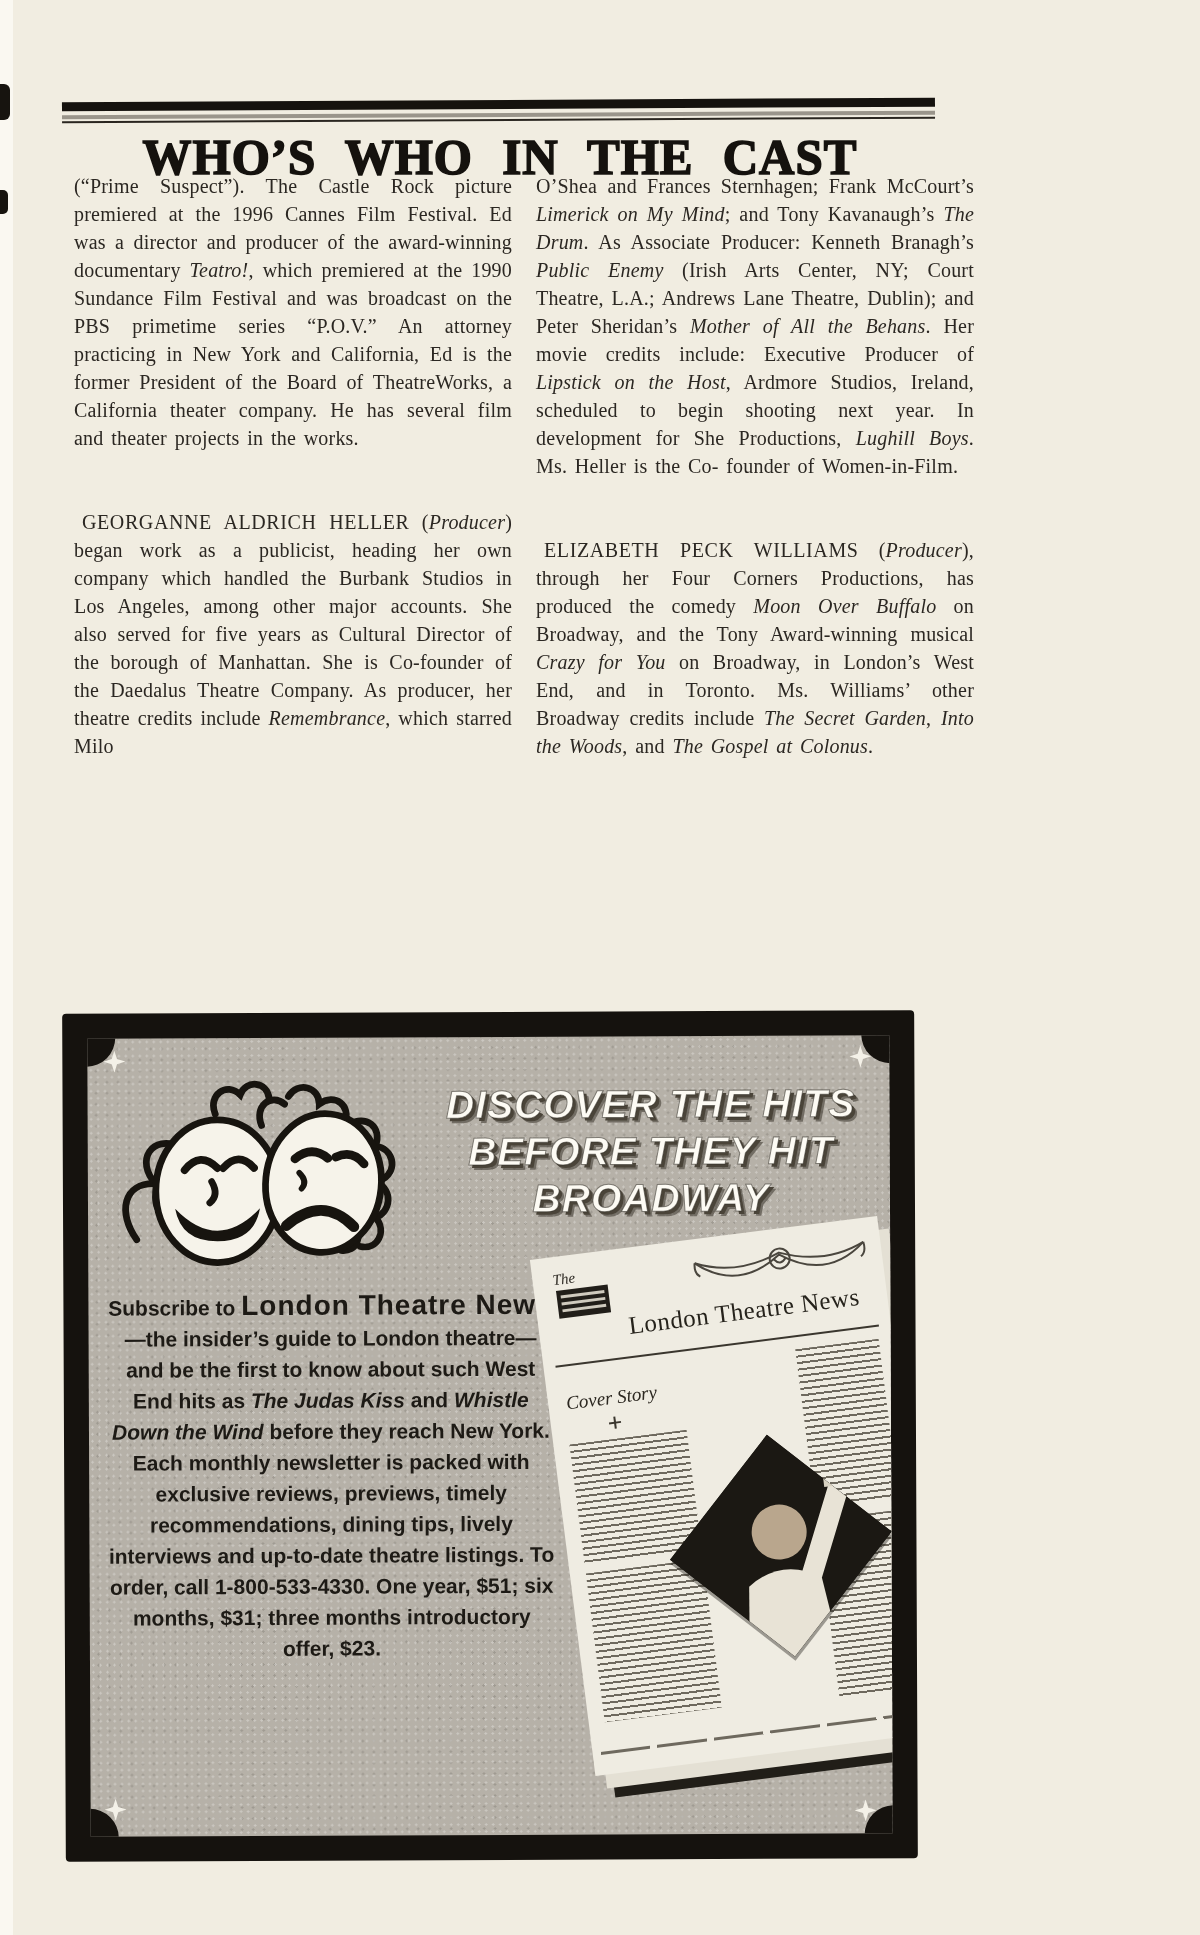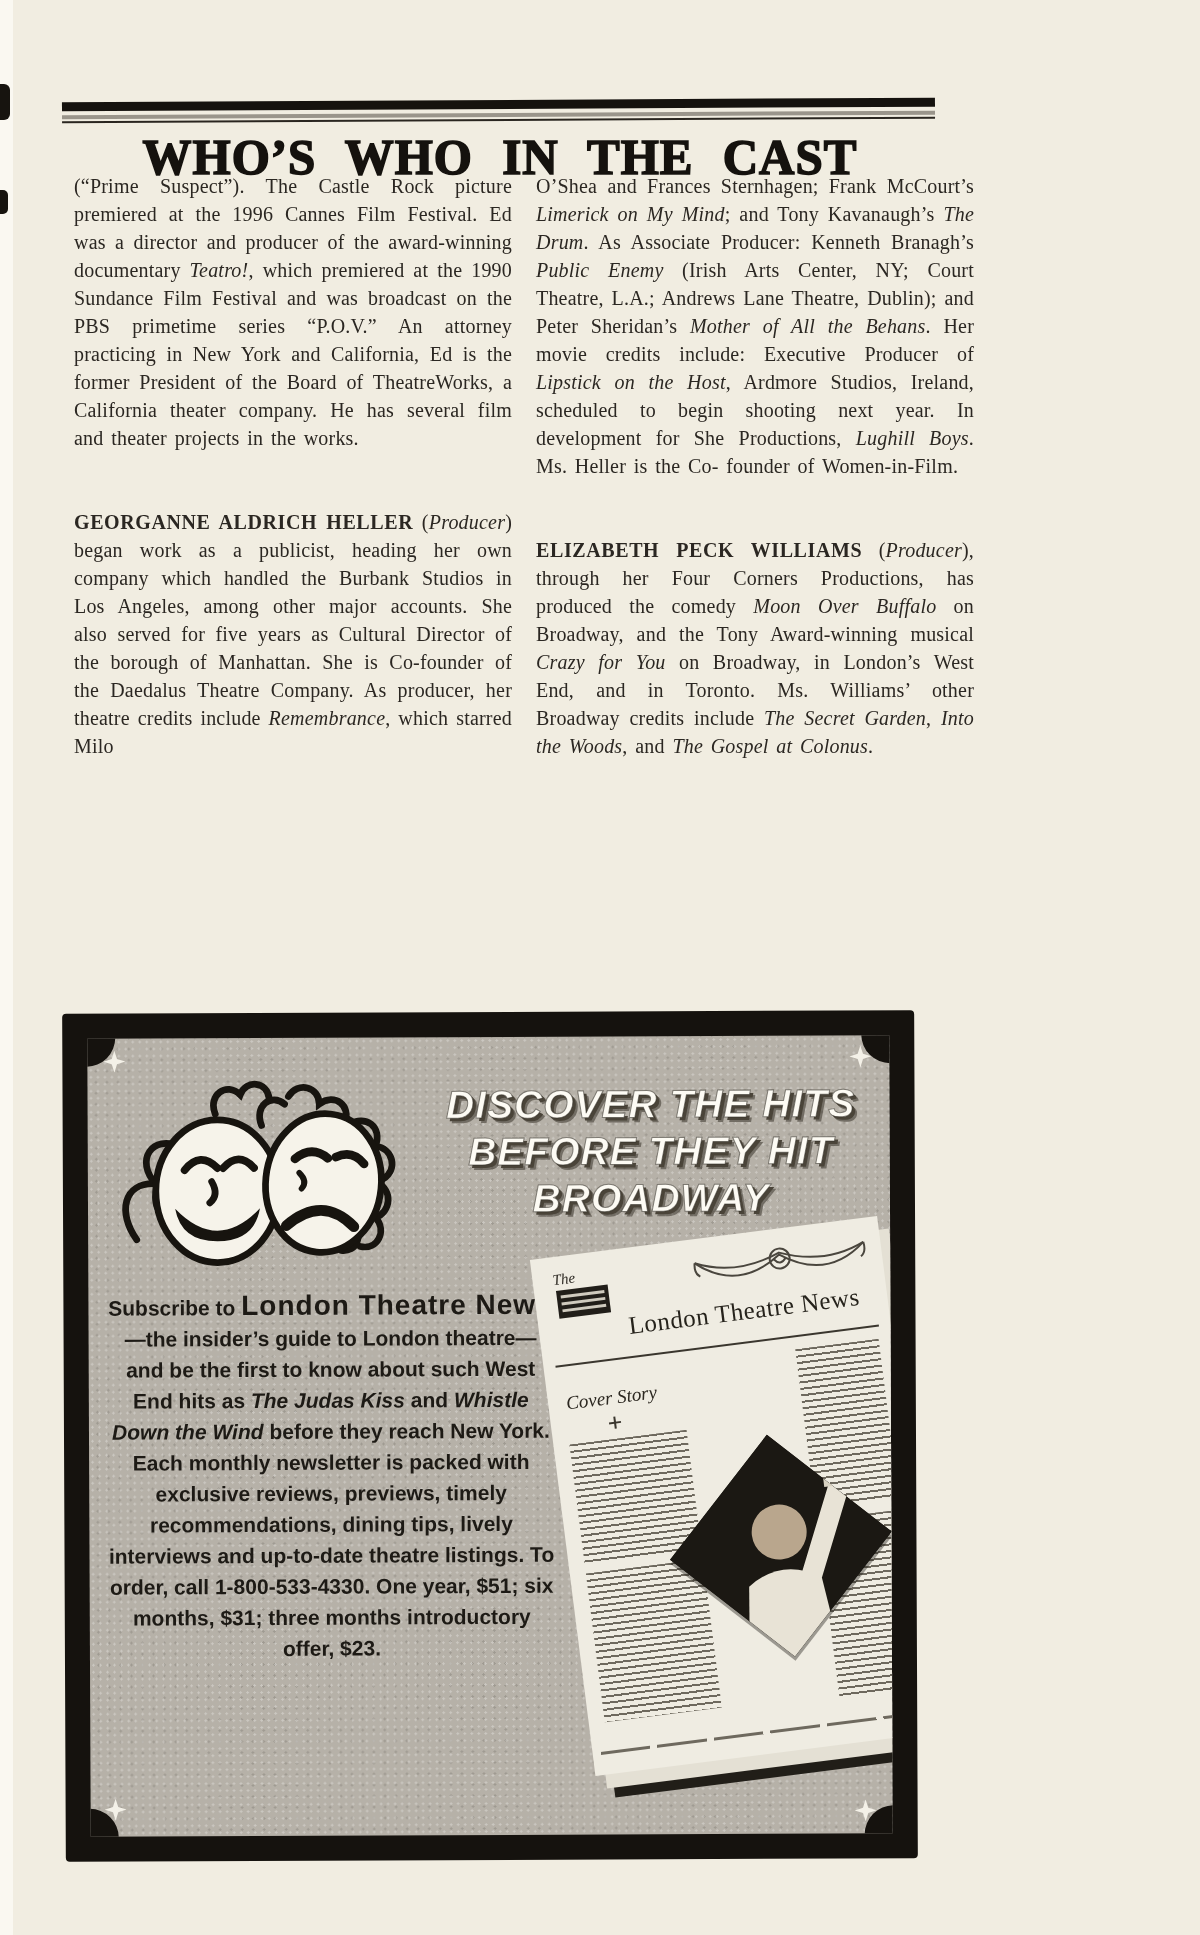--- a/index.html
+++ b/index.html
@@ -27,21 +27,21 @@
     -webkit-text-stroke:1.6px #15120e;
     transform:scaleY(1.04);
   }
 
   .col{position:absolute;top:172px;width:438px;text-align:justify;
        font-size:20px;line-height:28px;word-spacing:2.5px;letter-spacing:0.2px;}
   .col-left{left:74px;}
   .col-right{left:536px;}
   .col p{margin:0 0 56px 0;}
   .it{font-style:italic;}
-  .bd{font-weight:bold;letter-spacing:0.6px;}
+  .bd{font-weight:normal;letter-spacing:0.6px;margin-left:8px;}
 
   
   .ad{position:absolute;left:64px;top:1012px;width:852px;height:848px;
       background:#15120e;box-sizing:border-box;padding:25px;border-radius:4px;
       transform:rotate(-0.25deg);}
   .ad-inner{position:relative;width:100%;height:100%;background:#b6b1a8;overflow:hidden;
       background-image:
         radial-gradient(rgba(255,255,255,0.28) 1px, transparent 1.4px),
         radial-gradient(rgba(40,36,30,0.16) 1px, transparent 1.4px);
       background-size:7px 7px,11px 11px;background-position:0 0,3px 5px;}

